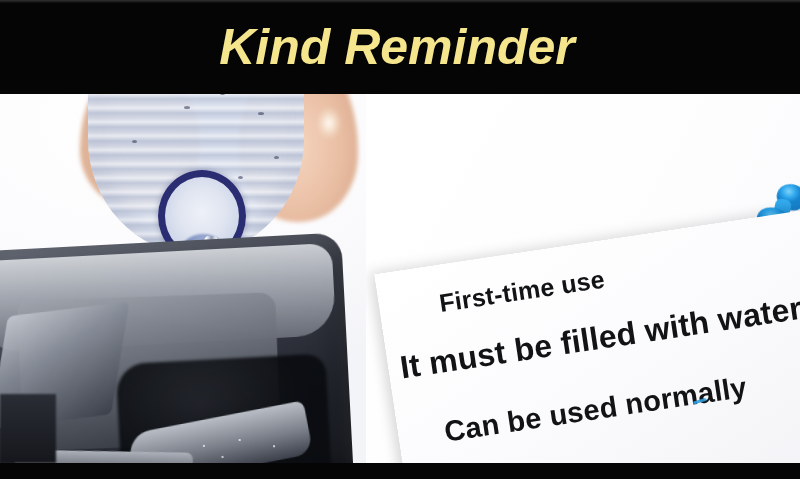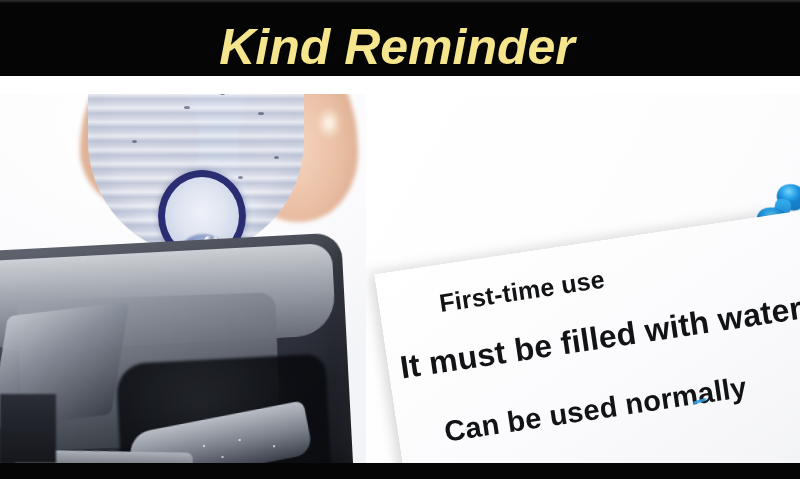--- a/index.html
+++ b/index.html
@@ -16,21 +16,21 @@
     height: 479px;
     overflow: hidden;
     background: #ffffff;
   }
 
   
   .banner {
     position: absolute;
     left: 0; top: 0;
     width: 800px;
-    height: 76px;
+    height: 94px;
     background: #050505;
     overflow: hidden;
   }
   .banner-sheen {
     position: absolute;
     left: 0; top: 0; width: 800px; height: 3px;
     background: linear-gradient(to bottom, #3a3a3a, #0a0a0a);
     opacity: .85;
   }
   .banner-title {

